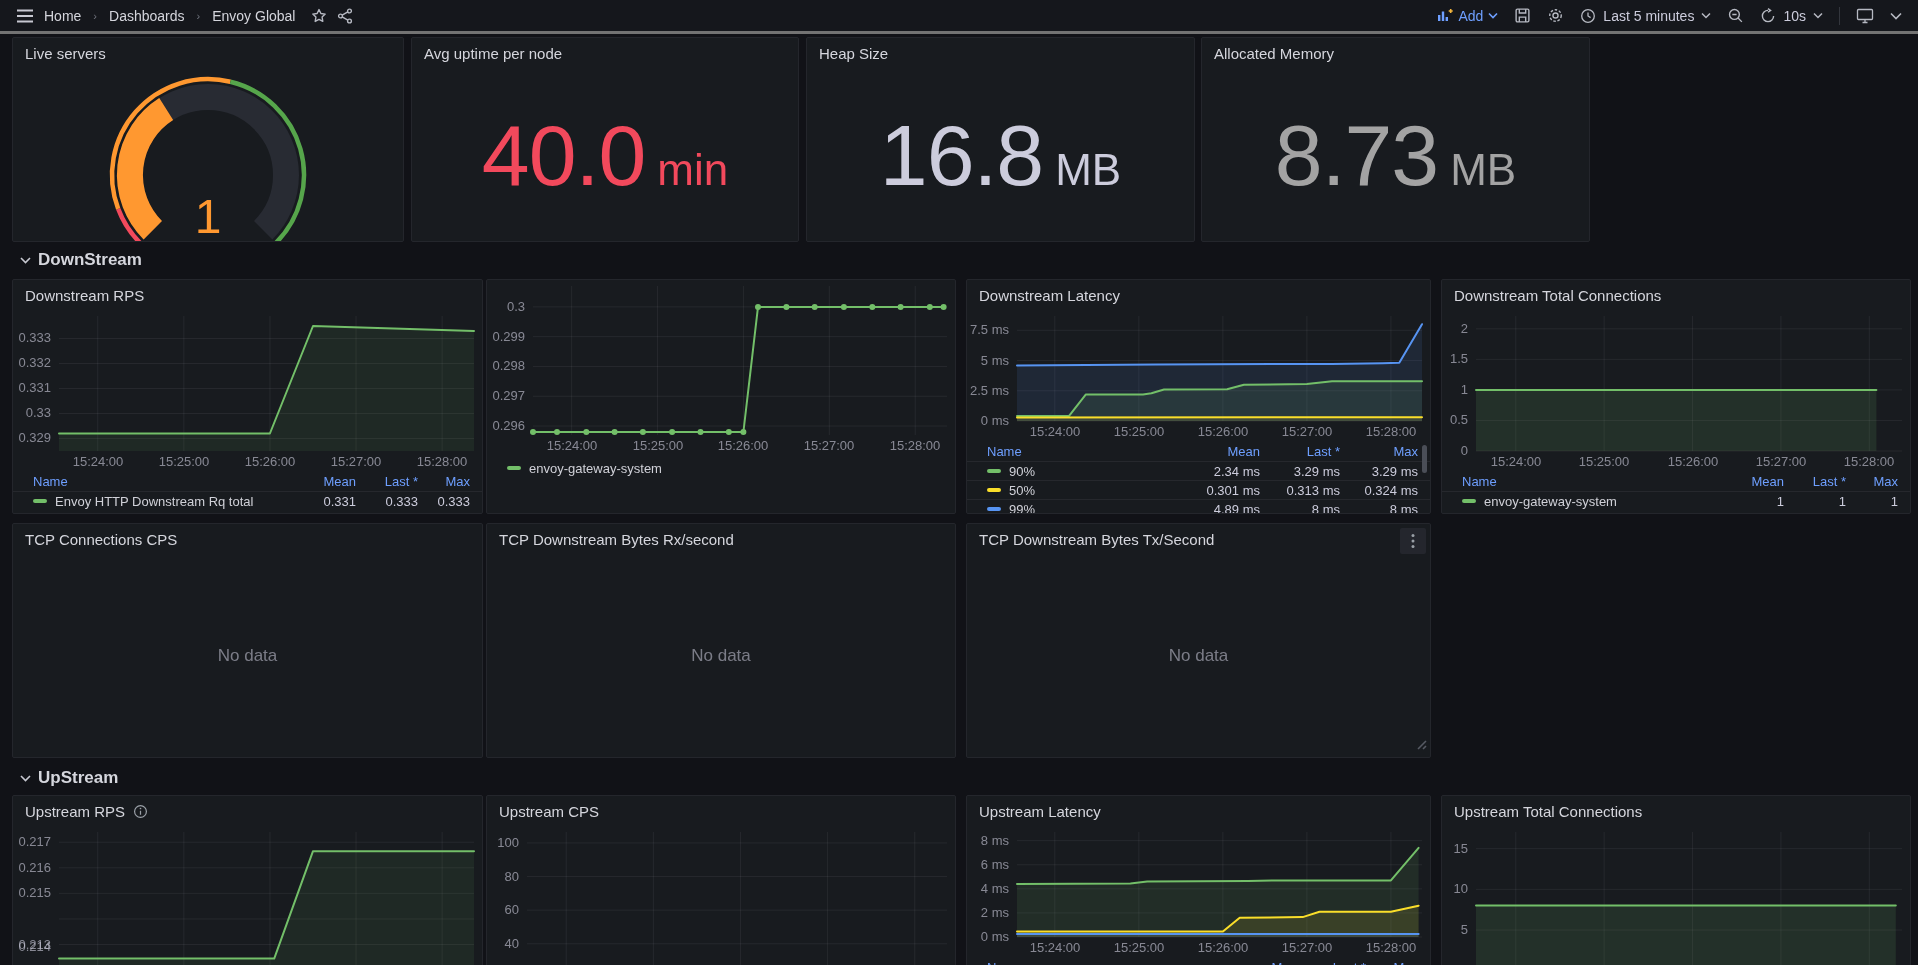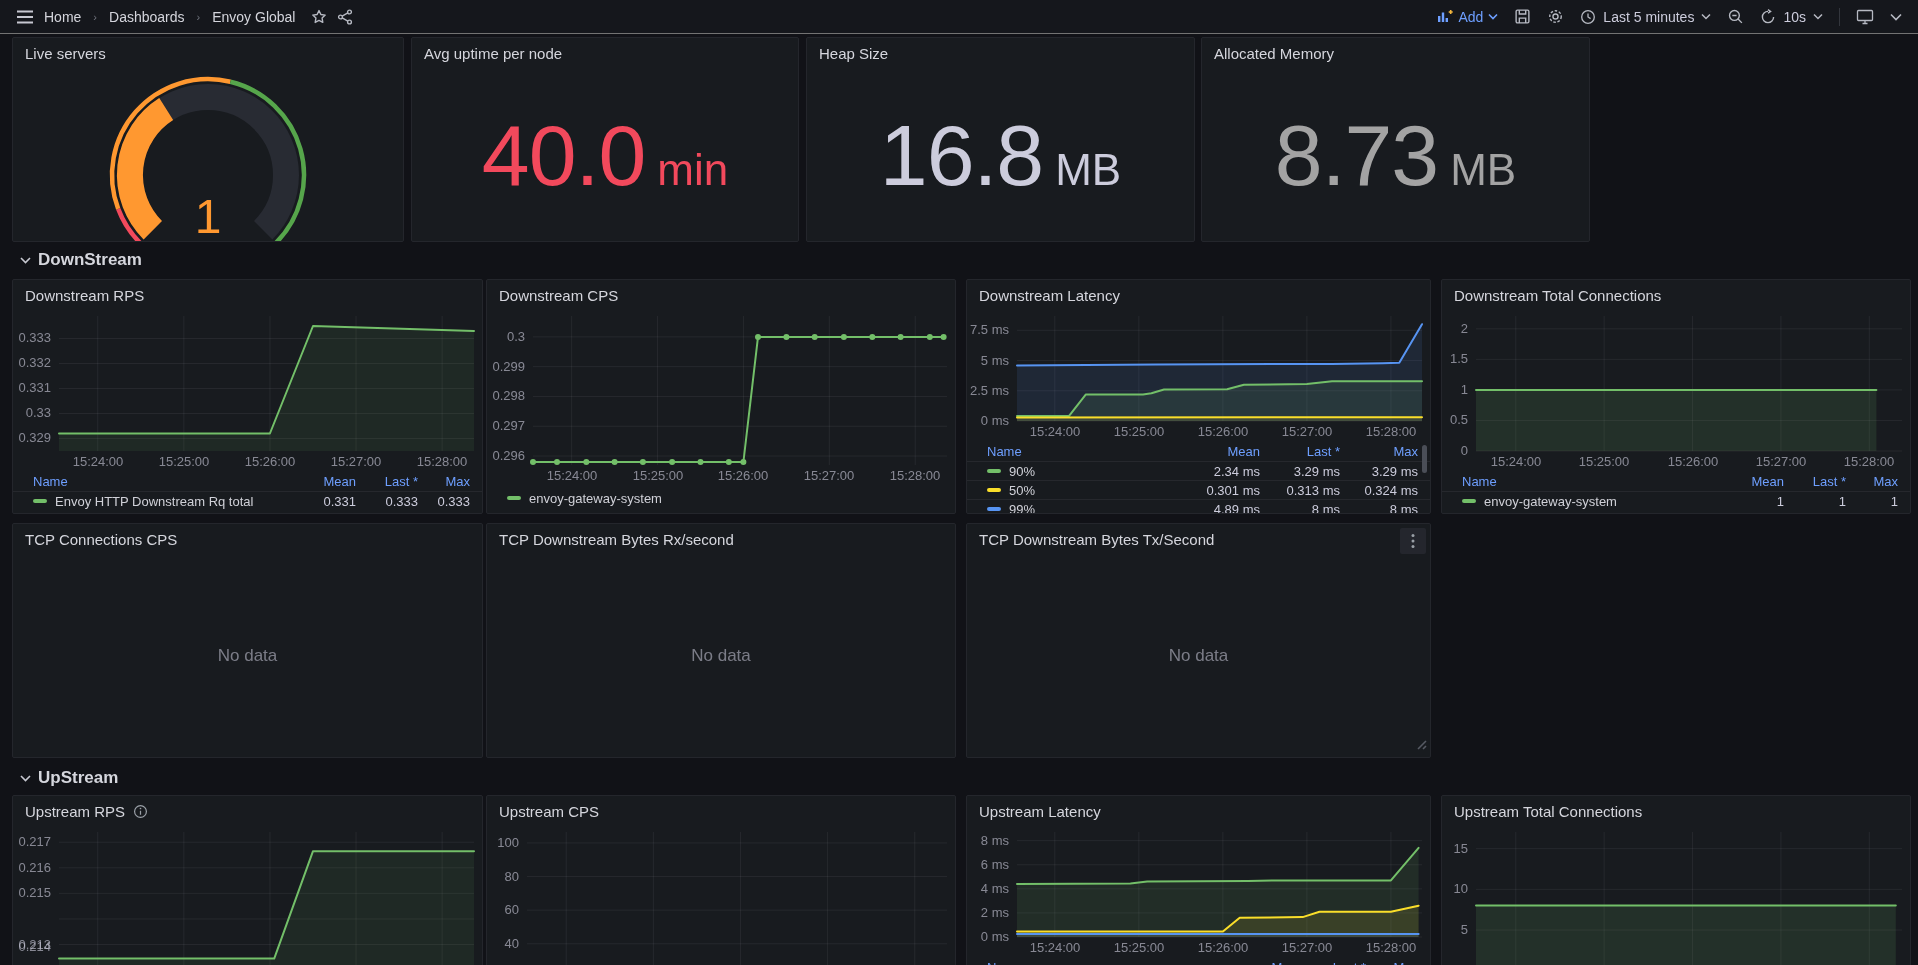--- a/index.html
+++ b/index.html
@@ -3,21 +3,21 @@
 <meta charset="utf-8">
 <style>
   html,body{margin:0;padding:0}
   body{
     width:1918px;height:965px;overflow:hidden;position:relative;
     background:#111217;color:#ccccdc;
     font-family:"Liberation Sans","DejaVu Sans",sans-serif;
   }
   
   .navbar{position:absolute;top:0;left:0;width:1918px;height:34px;background:#15171c;
-    border-bottom:1px solid #737373;display:flex;align-items:center;padding:6px 16px;box-sizing:border-box;z-index:5}
+    border-bottom:3px solid #737373;display:flex;align-items:center;padding:6px 16px;box-sizing:border-box;z-index:5}
   .nv-left{display:flex;align-items:center;gap:10px}
   .crumb{font-size:14px;color:#d4d5dc;cursor:pointer}
   .sep{color:#70747d;font-size:11px;margin:0 2px}
   .ic{display:inline-flex;align-items:center;justify-content:center;color:#b6b9c2}
   .ic svg{display:block}
   .nv-right{margin-left:auto;display:flex;align-items:center;gap:16px}
   .addbtn{display:flex;align-items:center;gap:5px;color:#6E9FFF;font-size:14px;font-weight:500;cursor:pointer}
   .tr-ctl{display:flex;align-items:center;gap:7px;font-size:14px;color:#ccccdc;cursor:pointer}
   .nv-div{width:1px;height:18px;background:#33363d}
   
@@ -240,23 +240,20 @@
           <span>Envoy HTTP Downstream Rq total</span>
         </span>
         <span class="cval">0.331</span>
         <span class="cval">0.333</span>
         <span class="cval">0.333</span>
       </div>
     </div>
 </div>
 
 <div class="panel" id="p-dcps" style="left:486px;top:279px;width:470px;height:235px">
-  <div class="ptitle">
-      <span>Downstream CPS</span>
-    </div>
   <div class="chart ch-175"><svg width="468" height="175">
         <line x1="84.6514522821576" y1="6" x2="84.6514522821576" y2="155" stroke="rgba(204,204,220,0.08)"></line>
         <line x1="170.5435684647302" y1="6" x2="170.5435684647302" y2="155" stroke="rgba(204,204,220,0.08)"></line>
         <line x1="256.4356846473029" y1="6" x2="256.4356846473029" y2="155" stroke="rgba(204,204,220,0.08)"></line>
         <line x1="342.32780082987546" y1="6" x2="342.32780082987546" y2="155" stroke="rgba(204,204,220,0.08)"></line>
         <line x1="428.21991701244804" y1="6" x2="428.21991701244804" y2="155" stroke="rgba(204,204,220,0.08)"></line>
         <line x1="46" y1="146.060000000001" x2="460" y2="146.060000000001" stroke="rgba(204,204,220,0.08)"></line>
         <line x1="46" y1="116.26000000000099" x2="460" y2="116.26000000000099" stroke="rgba(204,204,220,0.08)"></line>
         <line x1="46" y1="86.460000000001" x2="460" y2="86.460000000001" stroke="rgba(204,204,220,0.08)"></line>
         <line x1="46" y1="56.660000000001" x2="460" y2="56.660000000001" stroke="rgba(204,204,220,0.08)"></line>

